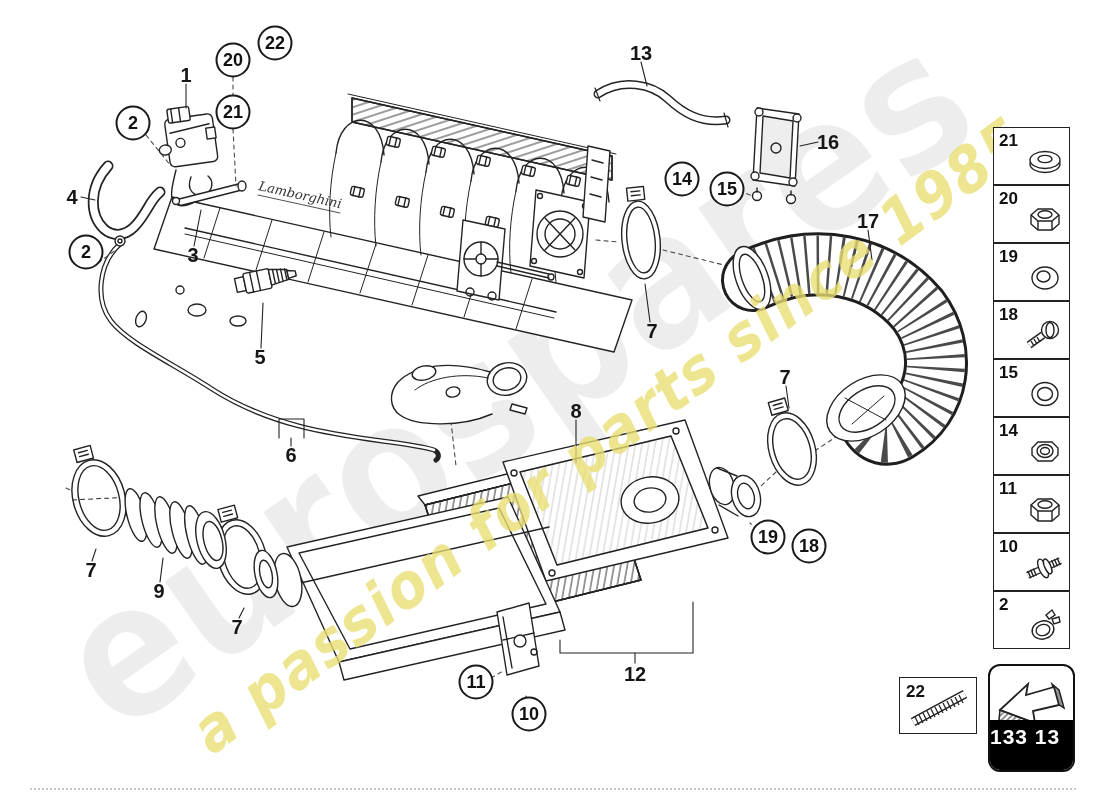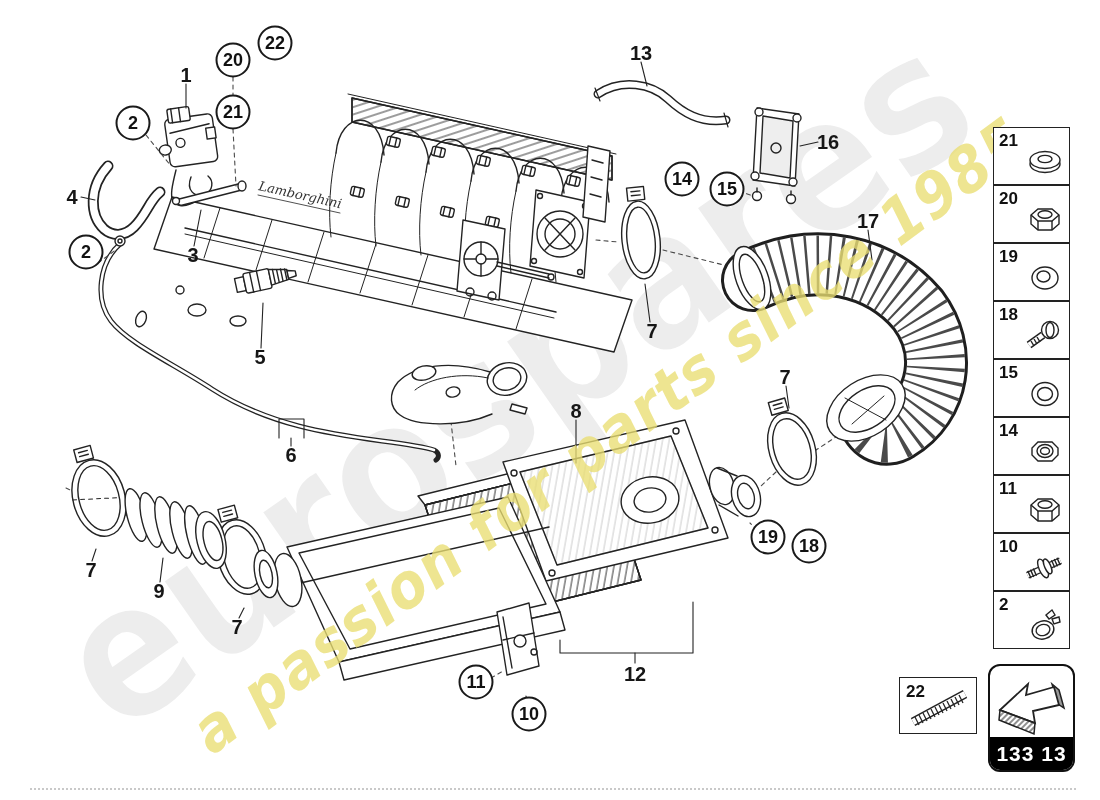--- a/index.html
+++ b/index.html
@@ -14,22 +14,22 @@
   
   .cell{position:absolute;left:993px;width:77px;height:58px;background:#fff;
         border:1.6px solid #222;box-sizing:border-box;margin-top:-1.6px;}
   .cell .num{position:absolute;left:5px;top:3px;font:bold 17px "Liberation Sans",sans-serif;color:#111;}
   .cell svg{position:absolute;right:2px;bottom:2px;}
   #studBox{position:absolute;left:899px;top:677px;width:78px;height:57px;background:#fff;
            border:1.6px solid #222;box-sizing:border-box;}
   #studBox .num{position:absolute;left:6px;top:4px;font:bold 17px "Liberation Sans",sans-serif;color:#111;}
   #codeBox{position:absolute;left:988px;top:664px;width:87px;height:108px;background:#fff;
            border:2.5px solid #111;border-radius:12px;box-sizing:border-box;overflow:hidden;}
-  #codeBand{position:absolute;left:0;bottom:0;width:100%;height:33px;background:#000;
-            color:#fff;text-align:center;font:bold 21px "Liberation Sans",sans-serif;
+  #codeBand{position:absolute;left:0;bottom:0;width:100%;height:50px;background:#000;
+            color:#fff;font:bold 21px "Liberation Sans",sans-serif;
             line-height:33px;letter-spacing:1px;}
   #dotline{position:absolute;left:30px;top:788px;width:1046px;height:0;
            border-top:2px dotted #c9c9c9;}
 </style>
 </head>
 <body>
 
 <div id="stage">
 
 <svg width="1100" height="800" viewBox="0 0 1100 800">

